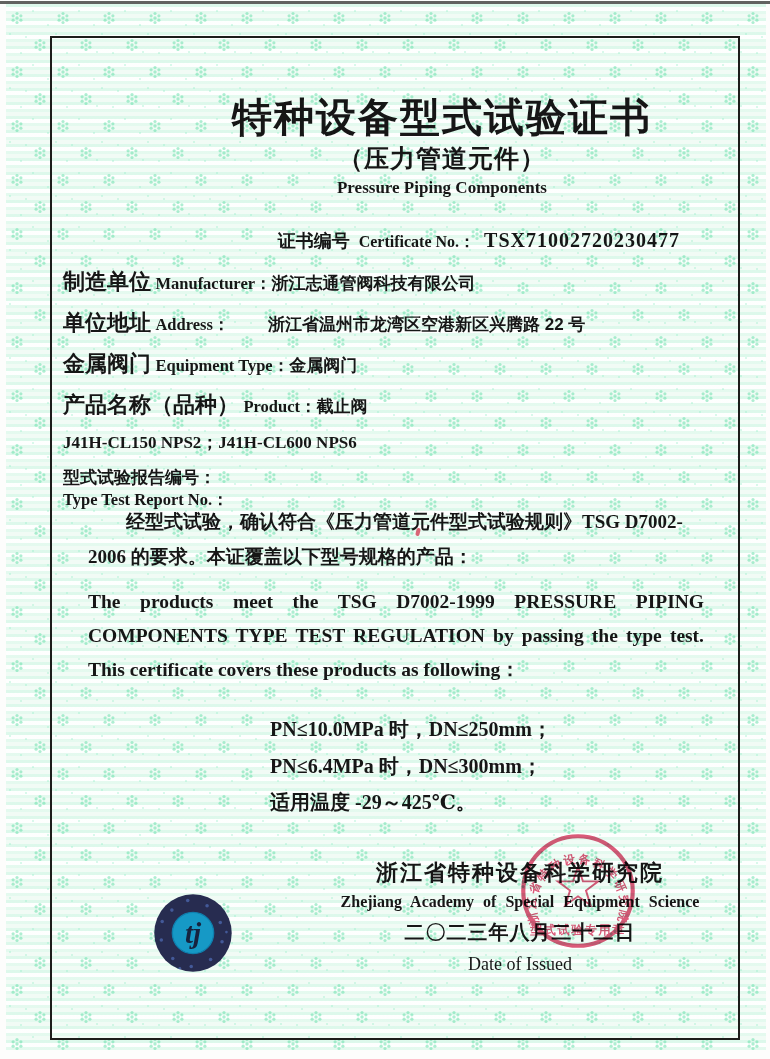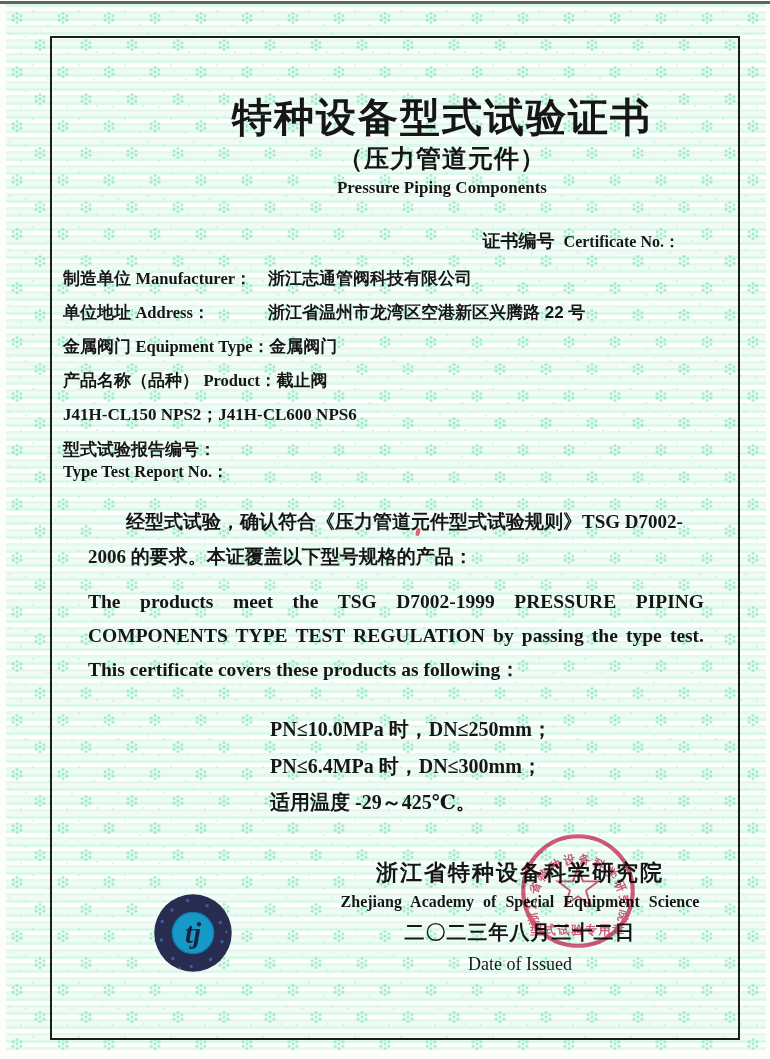--- a/index.html
+++ b/index.html
@@ -31,21 +31,21 @@
   
   .cert-line{position:absolute;top:229px;right:90px;display:flex;align-items:baseline;gap:9px;}
   .cert-label-cn{font-size:18px;font-weight:700;}
   .cert-label-en{font-family:"Liberation Serif","DejaVu Serif",serif;font-size:16px;font-weight:700;}
   .cert-value{font-family:"Liberation Serif","DejaVu Serif",serif;font-size:20px;font-weight:700;letter-spacing:1px;}
 
   
   .fields{position:absolute;left:63px;top:267px;width:650px;}
   .frow{display:flex;align-items:baseline;min-height:23px;margin-bottom:11px;}
   .flabel{flex:0 0 205px;white-space:nowrap;}
-  .fcn{font-size:17px;font-weight:700;}
+  .fcn{font-size:22px;font-weight:700;}
   .fen{font-family:"Liberation Serif","DejaVu Serif",serif;font-size:16.5px;font-weight:700;}
   .fvalue{font-size:17px;font-weight:700;}
   .fvalue.latin{font-family:"Liberation Serif","DejaVu Serif",serif;}
   .report-row{display:flex;margin-top:13px;}
   .rlabel{flex:0 0 205px;}
   .rl1{font-size:17px;font-weight:700;line-height:22px;}
   .rl2{font-family:"Liberation Serif","DejaVu Serif",serif;font-size:16.5px;font-weight:700;line-height:22px;}
   .rvalue{align-self:center;font-family:"Liberation Serif","DejaVu Serif",serif;font-size:18px;font-weight:700;}
 
   
@@ -118,20 +118,21 @@
 
   <div class="title-block">
     <div class="title-cn">特种设备型式试验证书</div>
     <div class="sub-cn">（压力管道元件）</div>
     <div class="sub-en">Pressure Piping Components</div>
   </div>
 
   <div class="cert-line">
     <span class="cert-label-cn">证书编号</span>
     <span class="cert-label-en">Certificate No.：</span>
+    <span class="cert-value">TSX71002720230477</span>
   </div>
 
   <div class="fields">
     <div class="frow">
       <span class="flabel">
         <span class="fcn">制造单位</span>
         <span class="fen">Manufacturer：</span>
       </span>
       <span class="fvalue">浙江志通管阀科技有限公司</span>
     </div>

